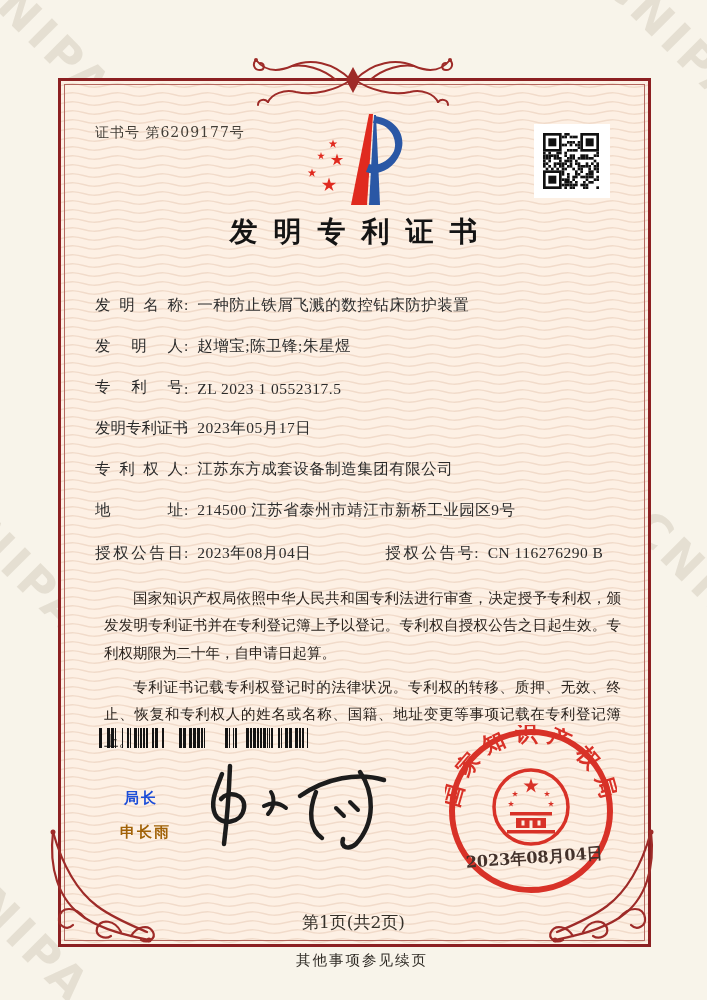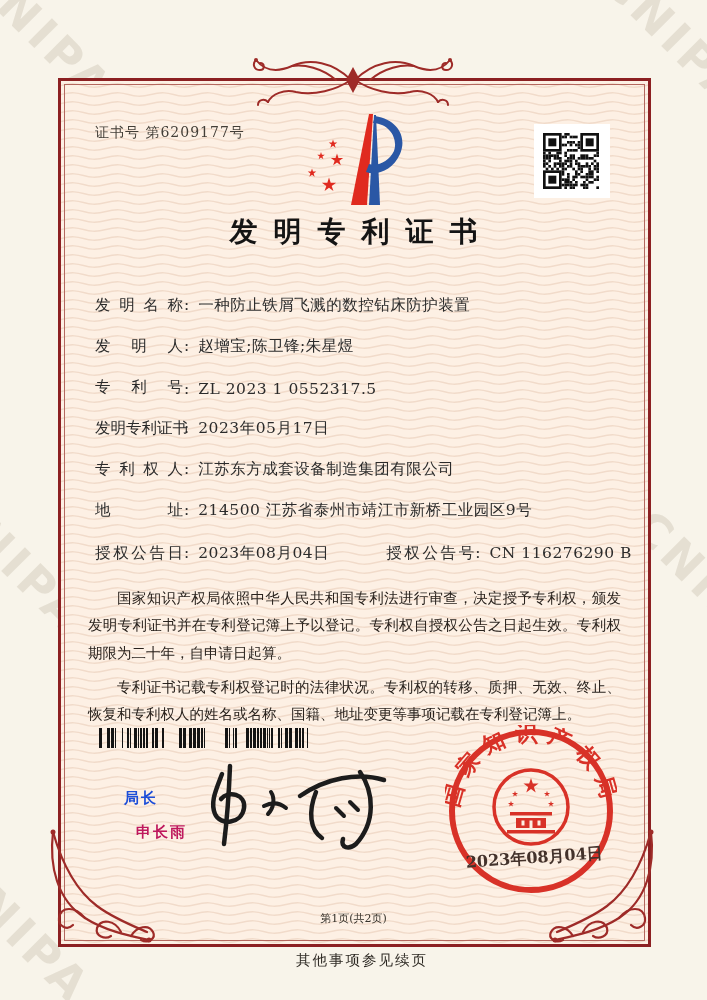--- a/index.html
+++ b/index.html
@@ -15,37 +15,37 @@
   .waves{position:absolute;inset:0;z-index:0;}
   .orn{position:absolute;z-index:3;pointer-events:none;}
   
   .content{position:absolute;inset:0;z-index:4;}
   .certno{position:absolute;left:95px;top:124px;font-size:14px;color:#423e37;letter-spacing:1px;}
   .logo{position:absolute;left:281px;top:112px;}
   .qrbox{position:absolute;left:534px;top:124px;width:76px;height:74px;background:#ffffff;}
   .qrbox svg{position:absolute;left:9px;top:9px;}
   .title{position:absolute;left:0;right:0;top:213px;text-align:center;font-size:28px;font-weight:600;
          color:#141414;letter-spacing:16px;text-indent:16px;}
-  .row{position:absolute;left:95px;width:540px;font-size:15.5px;color:#2b2b2b;white-space:nowrap;}
+  .row{position:absolute;left:95px;width:540px;font-size:15.5px;color:#2b2b2b;white-space:nowrap;font-family:Liberation Serif, serif;}
   .lab{display:inline-block;width:88px;text-align:justify;text-align-last:justify;vertical-align:bottom;}
   .colon{margin:0 9px 0 1px;}
   .val{letter-spacing:0.5px;}
   .val-fixed{display:inline-block;width:158px;letter-spacing:0.5px;}
   .pair2{margin-left:30px;margin-top:48px;}
   .paras{position:absolute;left:88px;top:585px;width:533px;font-size:14.5px;line-height:1.88;
          text-align:justify;color:#29221d;}
-  .paras p{margin:0 0 7px 0;text-indent:2em;}
+  .paras p{margin:0 0 7px 16px;text-indent:2em;}
   .barcode{position:absolute;left:95px;top:728px;}
   .sig-title{position:absolute;left:124px;top:789px;font-family:Liberation Mono, monospace;
              font-weight:600;font-size:15px;color:#1d4ed8;letter-spacing:2px;}
-  .sig-name{position:absolute;left:136px;top:823px;font-family:"DejaVu Sans","Liberation Sans",sans-serif;
-            font-weight:600;font-size:15px;color:#be185d;letter-spacing:2px;}
+  .sig-name{position:absolute;left:120px;top:823px;font-family:"DejaVu Sans","Liberation Sans",sans-serif;
+            font-weight:600;font-size:15px;color:#a16207;letter-spacing:2px;}
   .sig-hand{position:absolute;left:198px;top:756px;}
   .seal{position:absolute;left:445px;top:725px;opacity:0.95;}
-  .pageno{position:absolute;left:0;right:0;top:911px;text-align:center;font-size:11px;color:#35312a;}
+  .pageno{position:absolute;left:0;right:0;top:911px;text-align:center;font-size:17px;color:#35312a;}
   .note{position:absolute;left:17px;right:0;top:951px;text-align:center;font-size:14.5px;color:#2e2a24;letter-spacing:2px;}
 </style>
 </head>
 <body>
 
 <div id="page">
 
   <span class="wm" style="left:-48px;top:6px">CNIPA</span>
   <span class="wm" style="left:585px;top:10px">CNIPA</span>
   <span class="wm" style="left:173px;top:208px">CNIPA</span>

